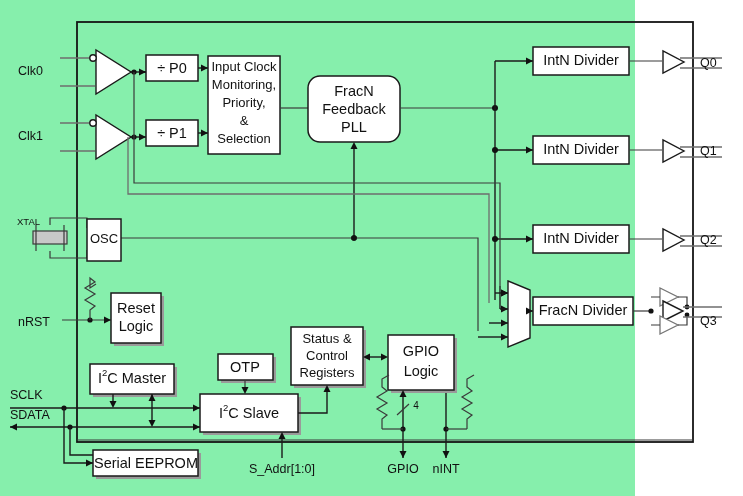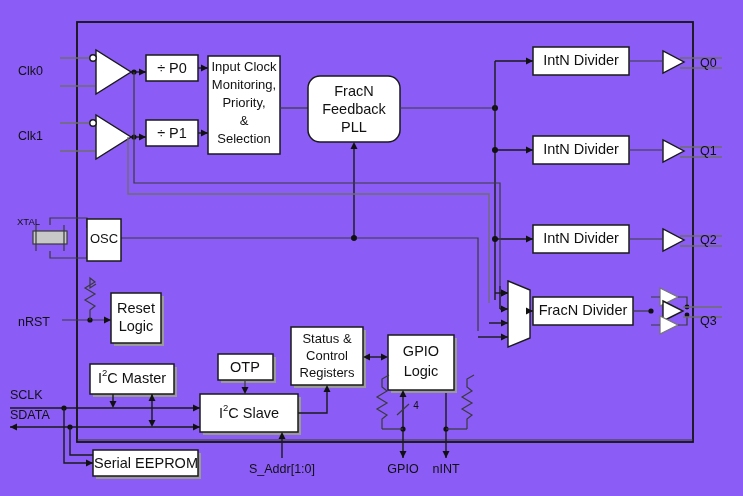--- a/index.html
+++ b/index.html
@@ -9,23 +9,23 @@
     background: #ffffff;
   }
   body {
     width: 743px;
     height: 496px;
     overflow: hidden;
     font-family: "Liberation Sans", sans-serif;
   }
   #diagram-root {
     position: relative;
-    width: 743px;
+    width: 635px;
     height: 496px;
-    background: #8b5cf6;
+    background: #86efac;
     text-decoration: underline;
   }
   svg#block-diagram {
     display: block;
     width: 743px;
     height: 496px;
   }
   .wire {
     stroke: #1a1a1a;
     stroke-width: 1.4;

